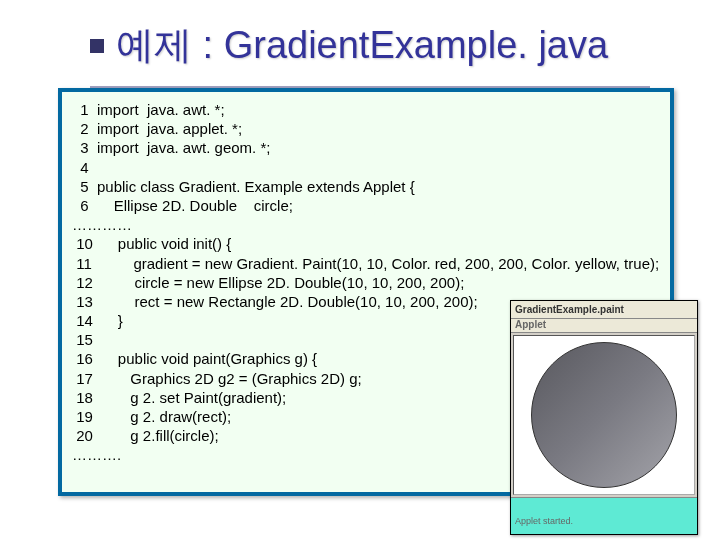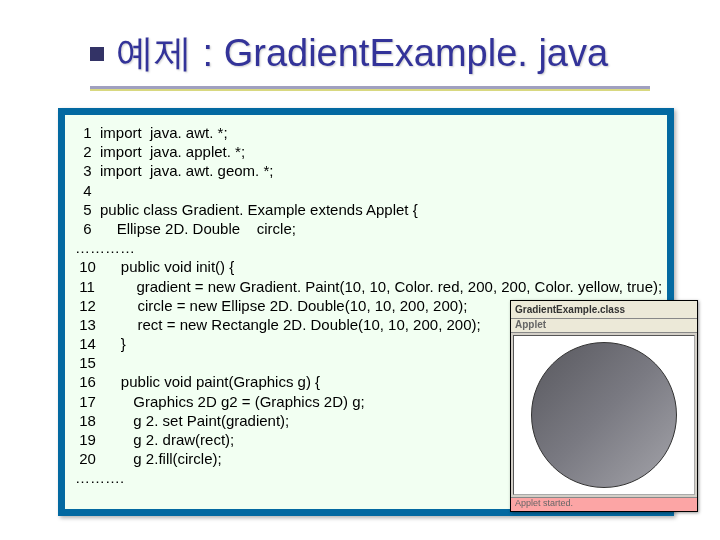--- a/index.html
+++ b/index.html
@@ -12,21 +12,21 @@
     overflow: hidden;
   }
   .slide {
     position: relative;
     width: 720px;
     height: 540px;
     background: #fff;
   }
   .title-row {
     position: absolute;
-    top: 28px;
+    top: 20px;
     left: 90px;
     right: 30px;
     display: flex;
     align-items: center;
   }
   .bullet {
     width: 14px;
     height: 14px;
     background: #333366;
     margin-right: 12px;
@@ -49,26 +49,26 @@
   .underline .bar1 {
     position: absolute; left: 0; top: 0; width: 100%; height: 3px;
     background: #a0a0c0;
   }
   .underline .bar2 {
     position: absolute; left: 0; top: 3px; width: 100%; height: 2px;
     background: #d8d880;
   }
   .code-frame {
     position: absolute;
-    top: 108px;
+    top: 88px;
     left: 58px;
     width: 616px;
     height: 408px;
     background: #f2fff2;
-    border: 7px solid #0369a1;
+    border: 4px solid #0369a1;
     box-shadow: 2px 2px 4px rgba(0,0,0,0.3);
     padding: 8px 10px;
   }
   .code-lines {
     font-family: Arial, sans-serif;
     font-size: 15px;
     color: #000;
     line-height: 1.28;
     white-space: pre;
   }
@@ -115,25 +115,25 @@
   .gradient-circle {
     width: 146px;
     height: 146px;
     border-radius: 50%;
     background: radial-gradient(circle at 50% 50%, #606068 0%, #808088 60%, #9a9aa0 100%);
     
     background: linear-gradient(135deg, #58585e 0%, #7a7a82 50%, #a4a4aa 100%);
     border: 1px solid #333;
   }
   .applet-status {
-    background: #fca5a5;
+    background: #5eead4;
     border-top: 1px solid #888;
     height: 14px;
     font-size: 9px;
-    padding: 0 4px;
+    padding: 18px 4px;
     color: #666;
   }
 </style>
 </head>
 <body>
 
 <div class="slide">
 
   <div class="title-row">
     <div class="bullet"></div>
@@ -161,21 +161,21 @@
  15
  16      public void paint(Graphics g) {
  17         Graphics 2D g2 = (Graphics 2D) g;
  18         g 2. set Paint(gradient);
  19         g 2. draw(rect);
  20         g 2.fill(circle);
 ……….</div>
   </div>
 
   <div class="applet-window">
-    <div class="applet-titlebar">GradientExample.class</div>
+    <div class="applet-titlebar">GradientExample.paint</div>
     <div class="applet-menu">Applet</div>
     <div class="applet-body">
       <div class="gradient-circle"></div>
     </div>
     <div class="applet-status">Applet started.</div>
   </div>
 
 </div>
 
 </body></html>

